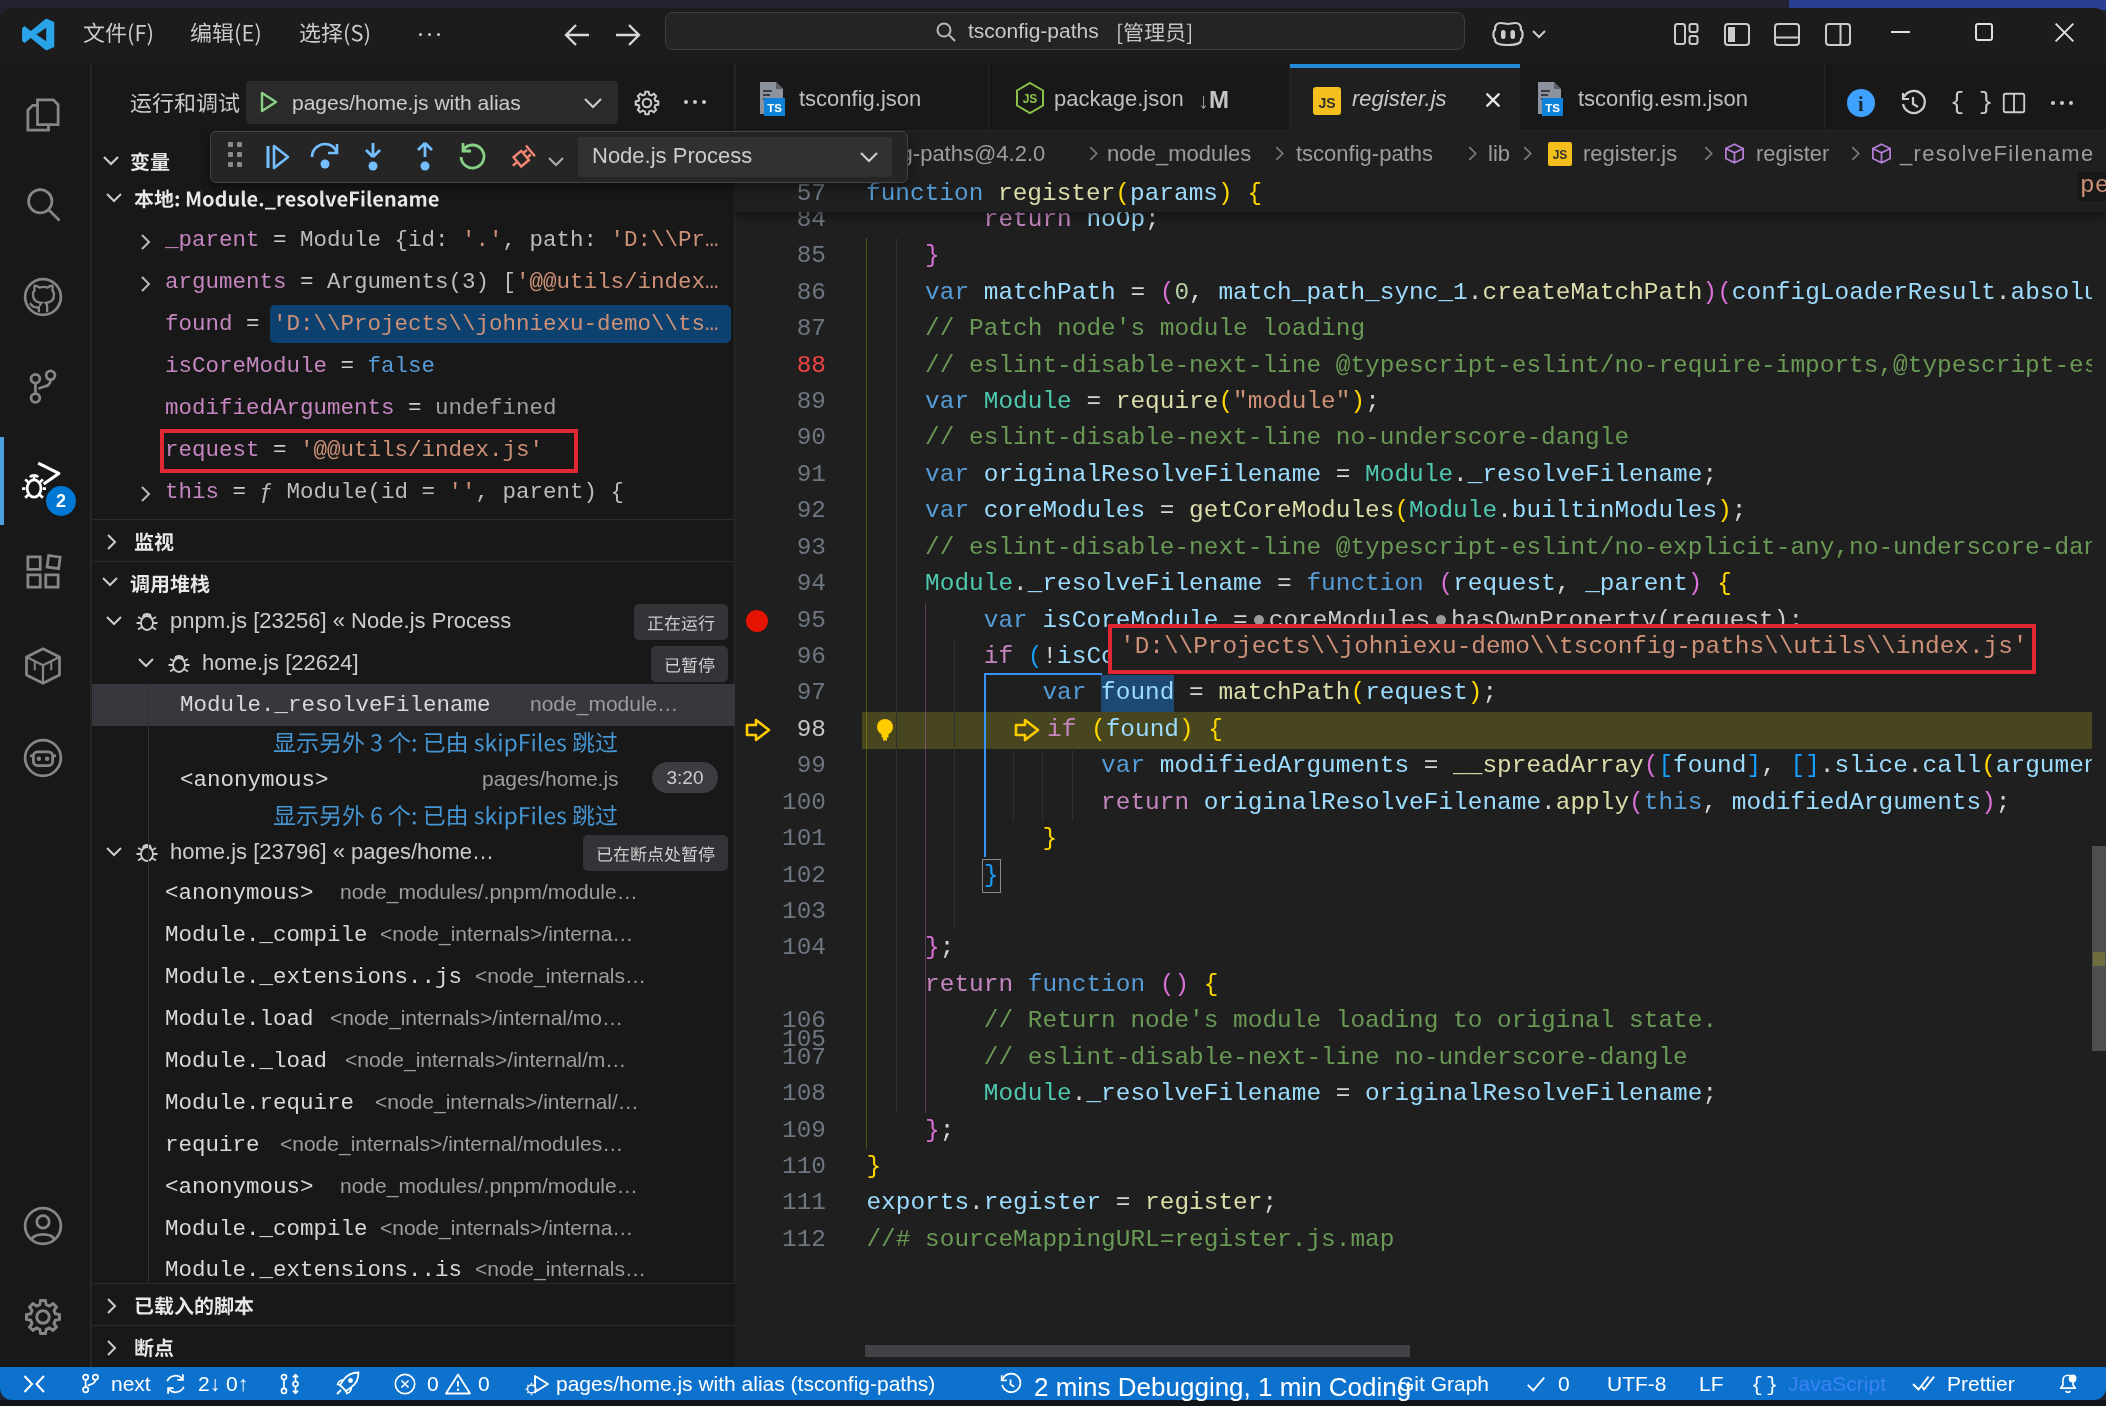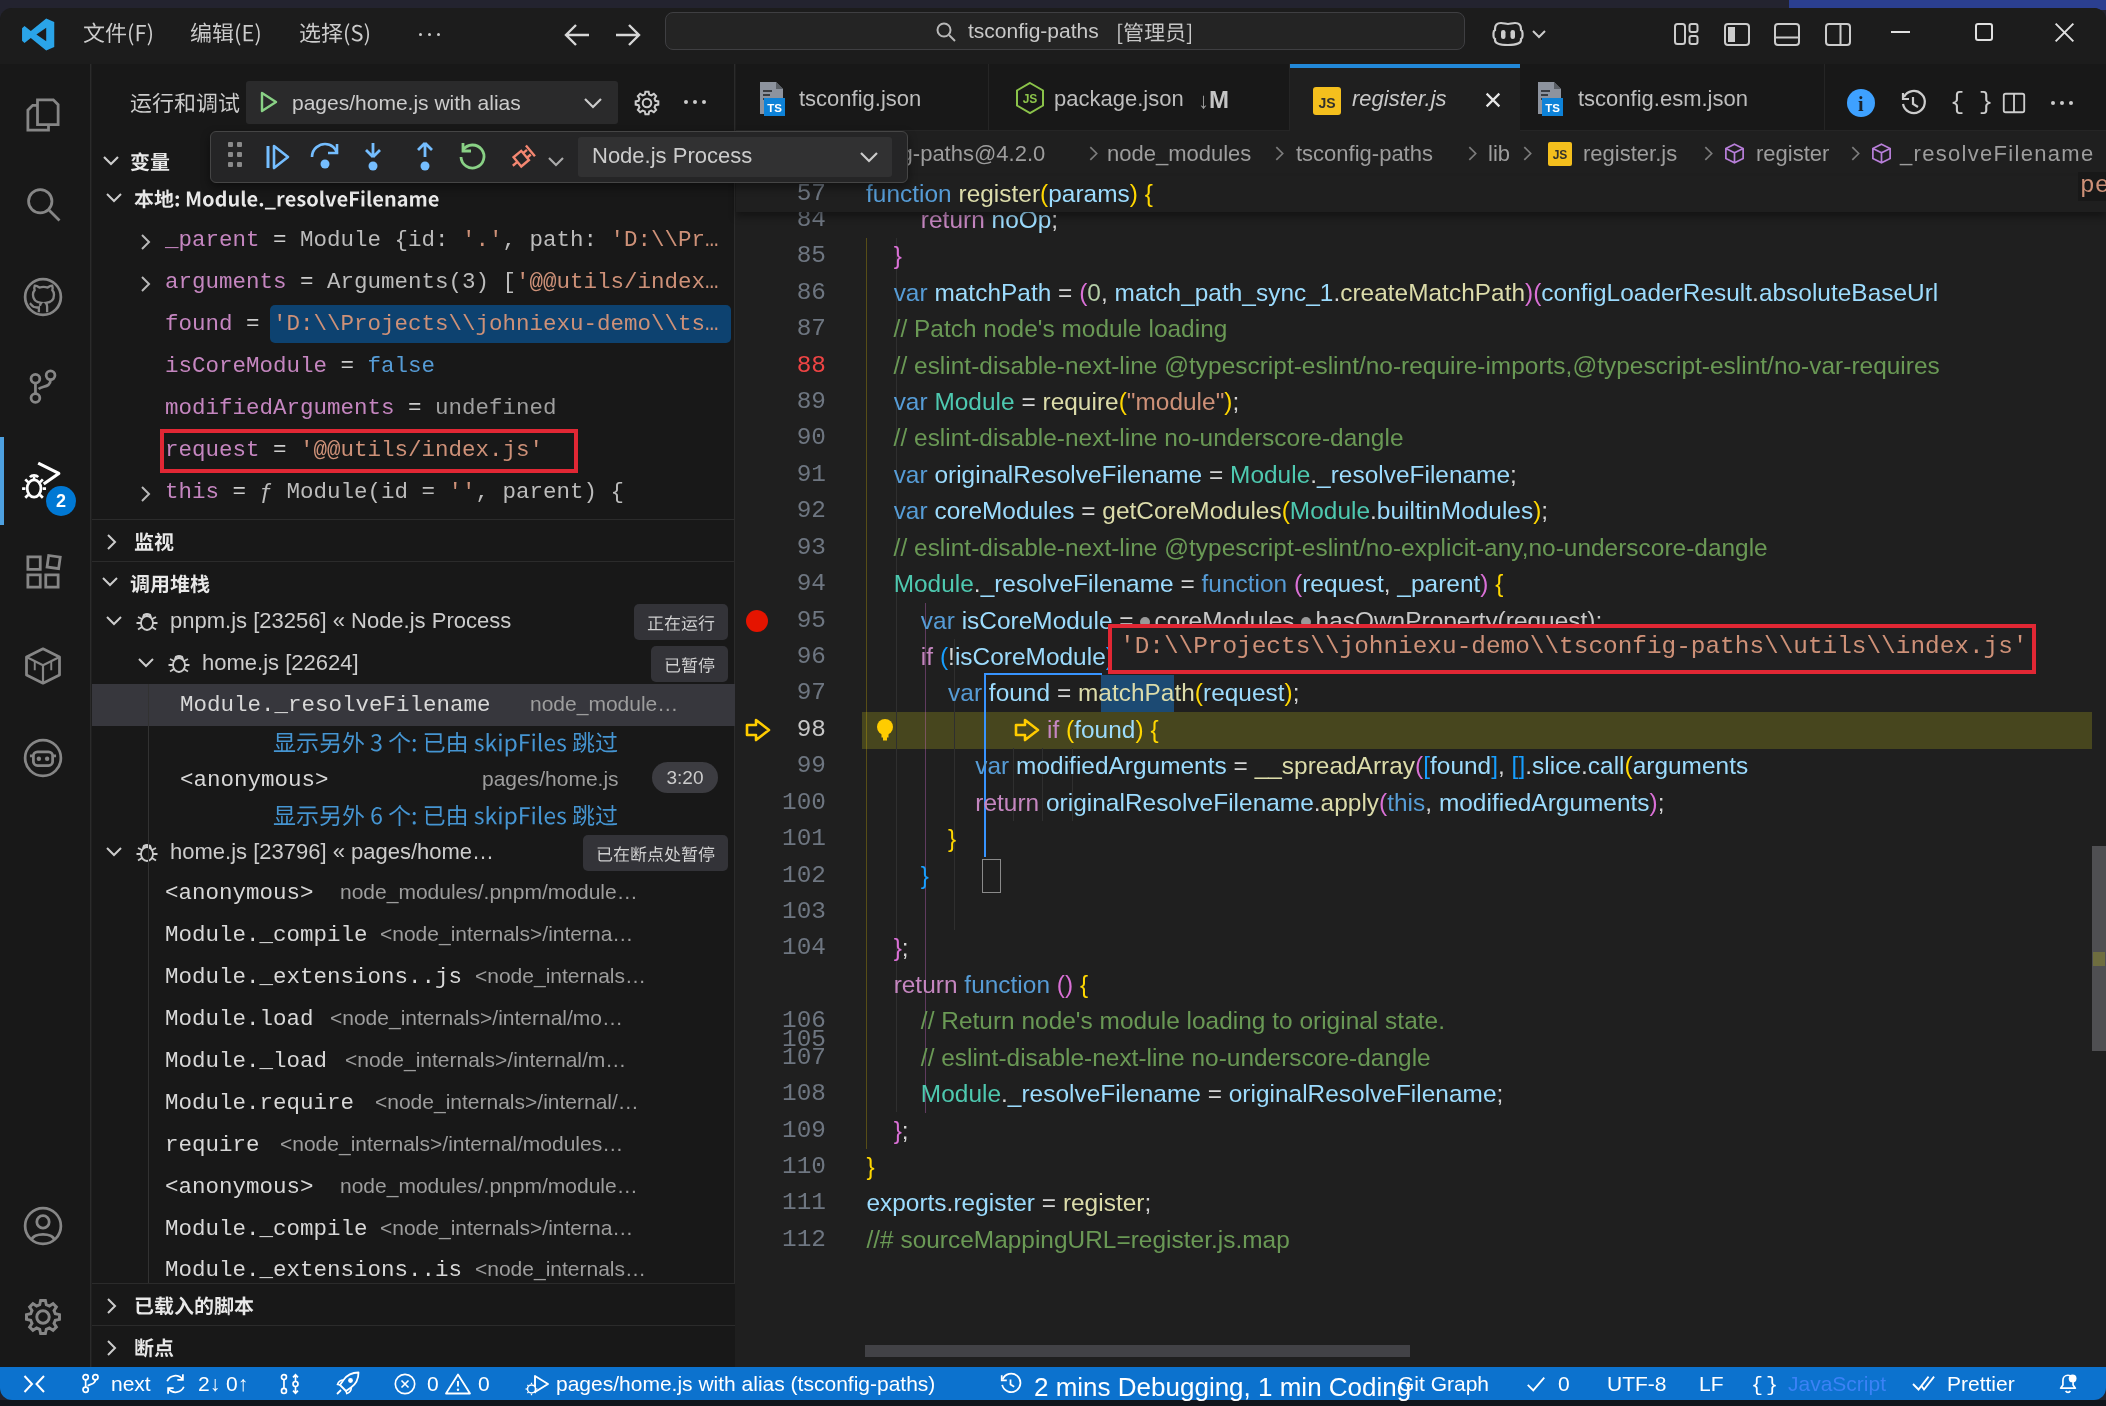--- a/index.html
+++ b/index.html
@@ -1,20 +1,20 @@
 <!DOCTYPE html>
 <html><head><meta charset="utf-8"><style>
 *{margin:0;padding:0;box-sizing:border-box}
 html,body{width:2106px;height:1406px;overflow:hidden;background:#23232f}
 body{font-family:"Liberation Sans",sans-serif;position:relative}
 .abs{position:absolute}
 .k{color:#569cd6}.c{color:#c586c0}.f{color:#dcdcaa}.v{color:#9cdcfe}
 .s{color:#ce9178}.cm{color:#6a9955}.nu{color:#b5cea8}.t{color:#4ec9b0}
 .w{color:#d4d4d4}.p1{color:#ffd700}.p2{color:#da70d6}.p3{color:#179fff}
-.line{position:absolute;white-space:pre;font-family:Liberation Sans, sans-serif;
+.line{position:absolute;white-space:pre;font-family:Liberation Mono, monospace;
 font-size:24.4px;line-height:36.43px;letter-spacing:0.03px}
 .ln{position:absolute;width:84px;text-align:right;color:#6e7681;
 font-family:"Liberation Mono",monospace;font-size:24.4px;line-height:36.43px}
 .srow{position:absolute;white-space:pre;font-family:"Liberation Mono",monospace;
 font-size:22.5px;line-height:42px}
 .urow{position:absolute;white-space:nowrap;font-size:22px;line-height:42px;color:#cccccc}
 svg{display:block}
 </style></head><body>
 <div class="abs" style="left:1789px;top:0;width:317px;height:10px;background:#2b3f90"></div>
 <div class="abs" style="left:0;top:1400px;width:2106px;height:6px;background:#10151c"></div>

